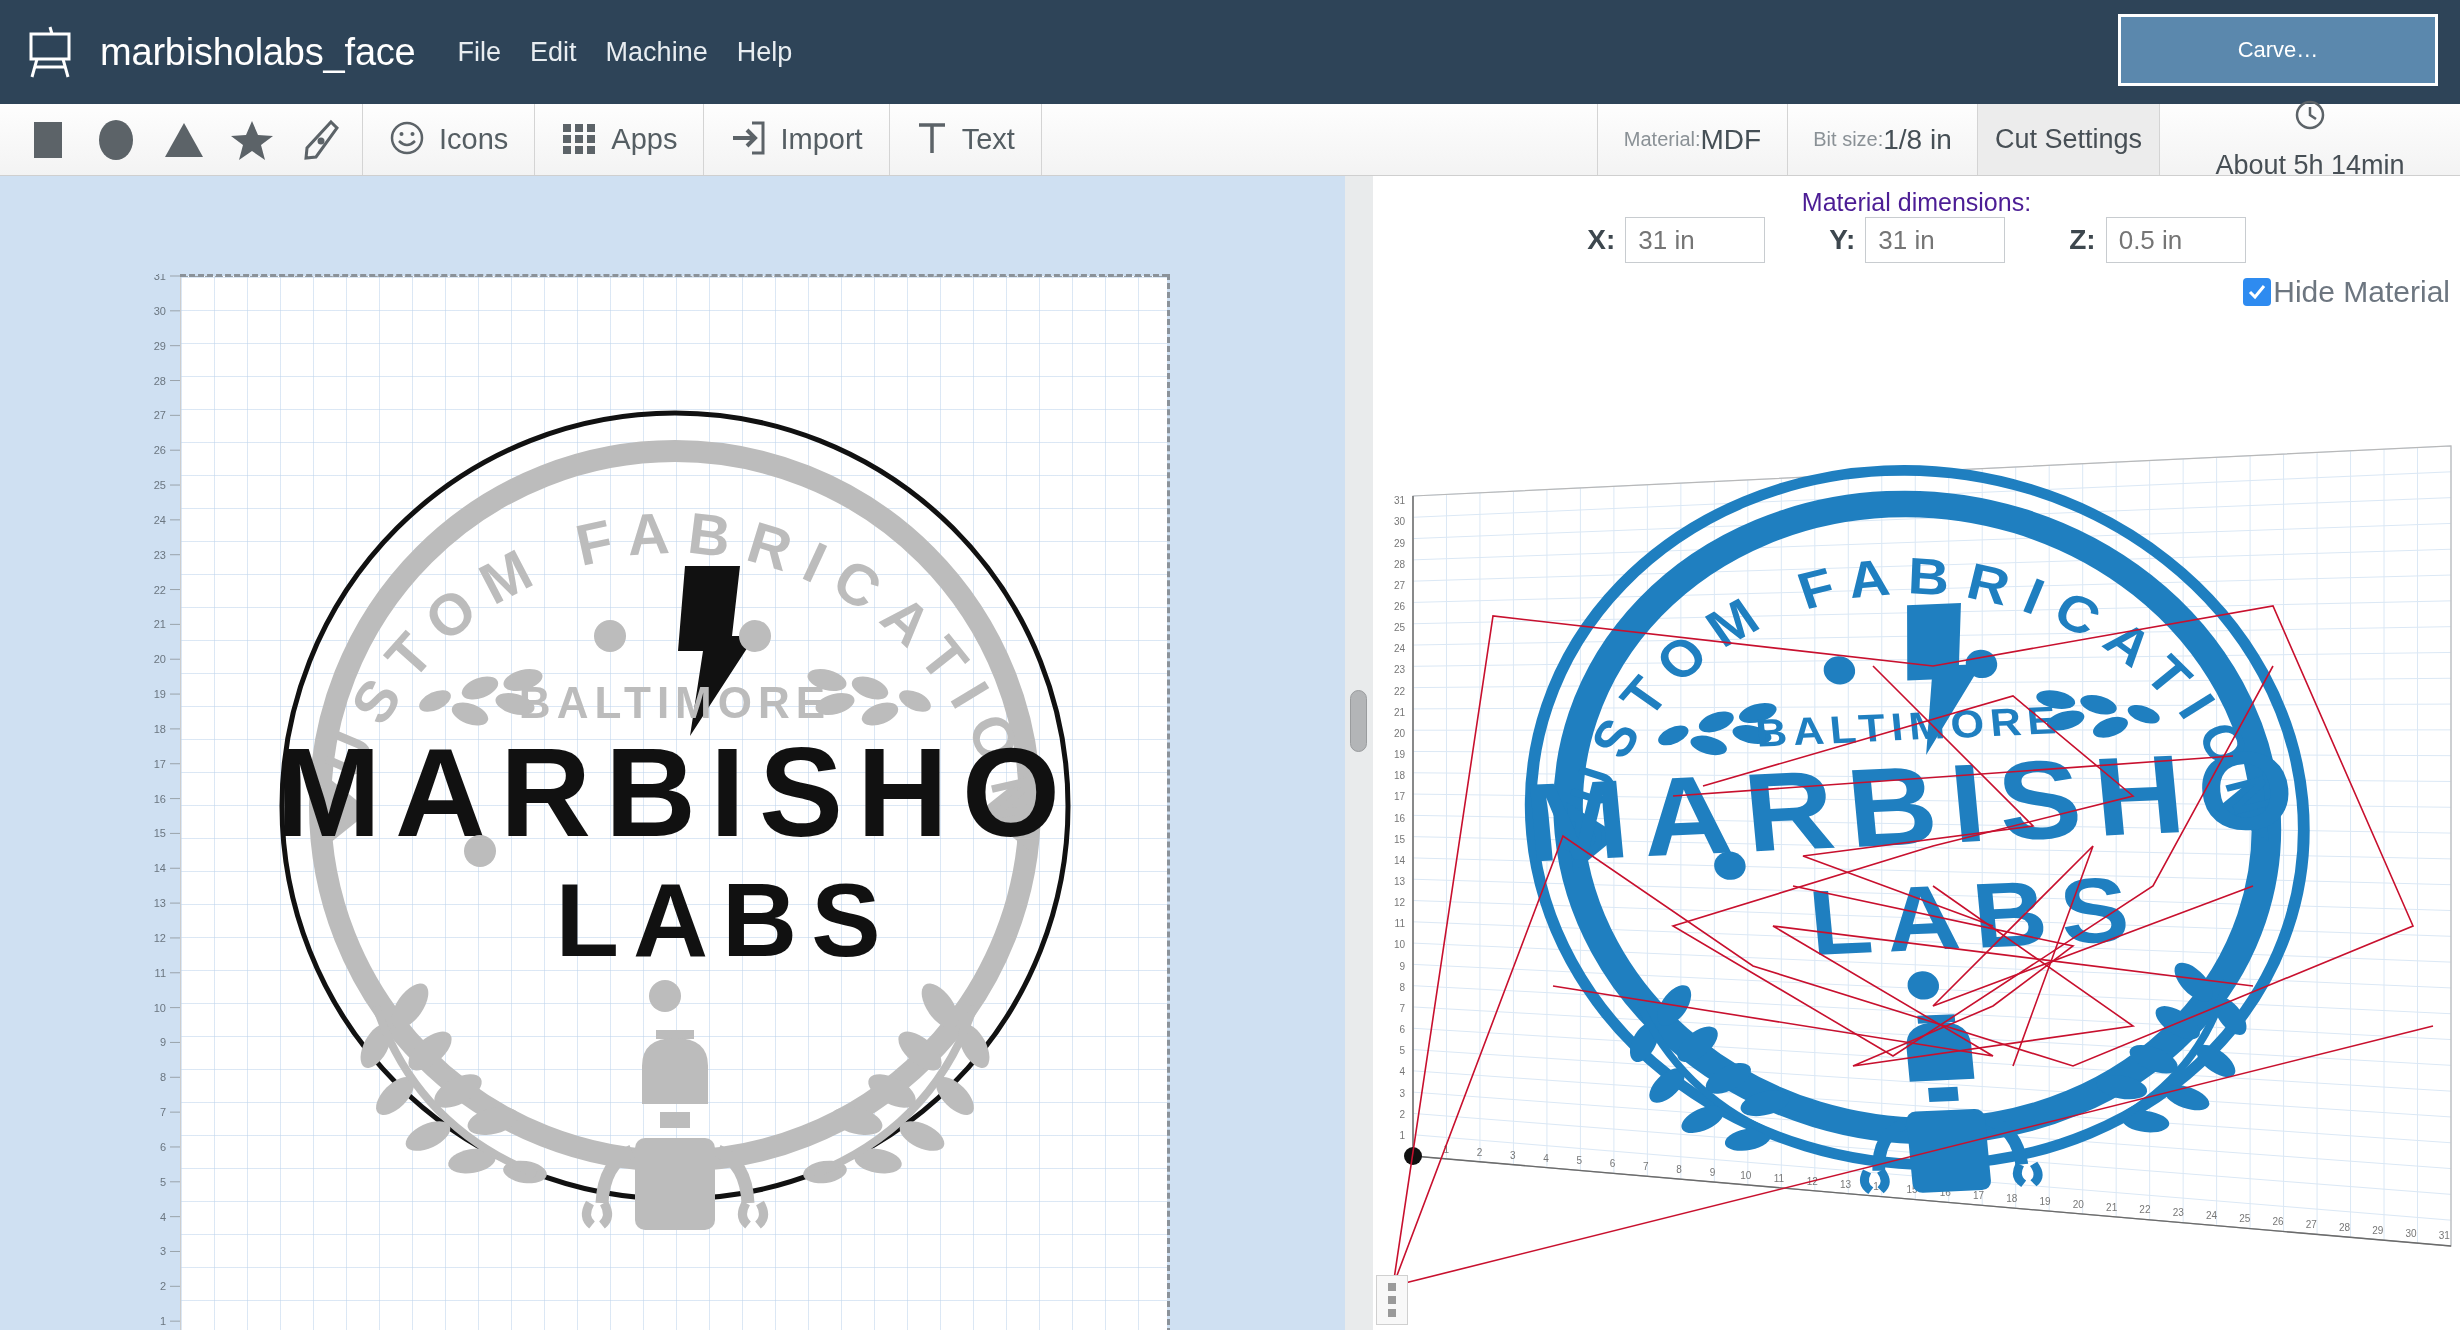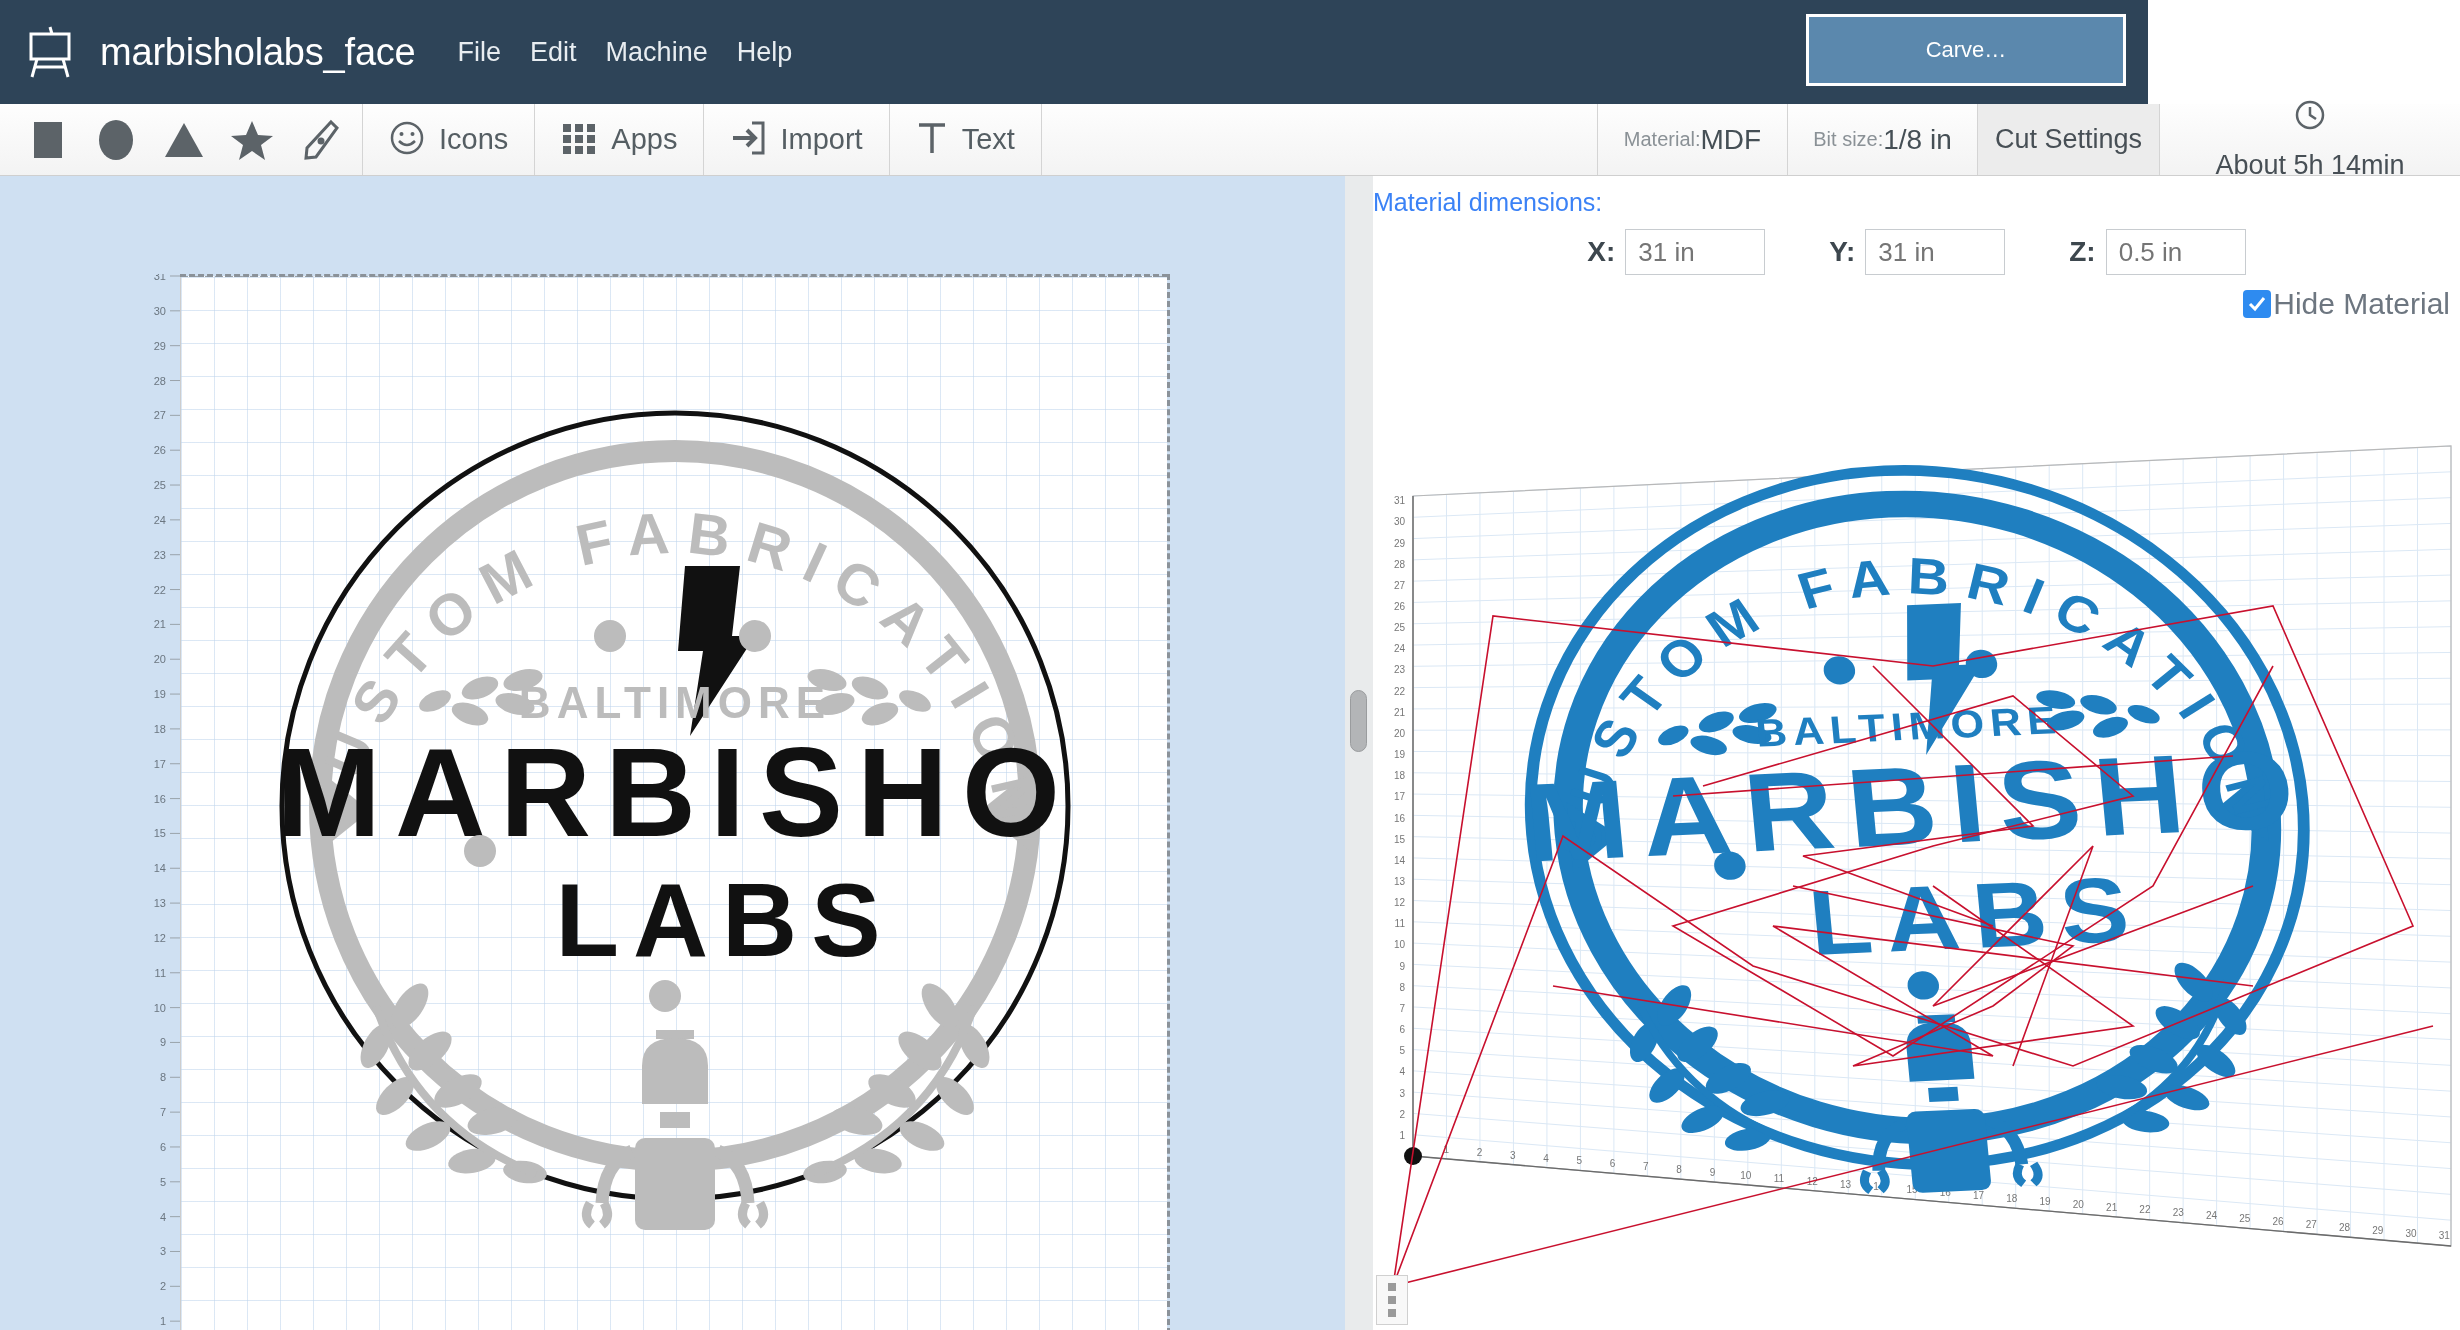--- a/index.html
+++ b/index.html
@@ -5,21 +5,21 @@
   * { box-sizing: border-box; margin: 0; padding: 0; }
   html, body {
     width: 2460px; height: 1330px;
     overflow: hidden;
     font-family: "Liberation Sans", sans-serif;
     background: #ffffff;
   }
 
   
   .topbar {
-    position: absolute; left: 0; top: 0; width: 2148px; height: 104px;
+    position: absolute; left: 0; top: 0; width: 2460px; height: 104px;
     background: #2e4458;
     display: flex; align-items: center;
   }
   .easel-logo {
     margin-left: 22px; width: 56px; height: 56px;
     display: flex; align-items: center; justify-content: center;
   }
   .project-title {
     color: #ffffff; font-size: 38px; margin-left: 22px;
     letter-spacing: -0.2px; white-space: nowrap;
@@ -125,21 +125,21 @@
   
   .preview-pane {
     position: absolute; left: 1373px; top: 176px; width: 1087px; height: 1154px;
     background: #ffffff; overflow: hidden;
   }
   .matdim {
     position: absolute; left: 0; top: 0; width: 1087px;
     padding-top: 12px;
   }
   .matdim-title {
-    font-size: 25px; color: #3b82f6; margin-bottom: 12px;
+    text-align: center; font-size: 25px; color: #4c1d95; margin-bottom: 0;
   }
   .dim-row {
     display: flex; align-items: center; justify-content: center; gap: 10px;
   }
   .dim-lbl { font-size: 28px; color: #3d474e; font-weight: bold; }
   .dim-input {
     width: 140px; height: 46px;
     border: 1px solid #c8ccd0; background: #fff;
     font-size: 26px; color: #9aa0a6;
     padding-left: 12px; font-family: "Liberation Sans", sans-serif;

